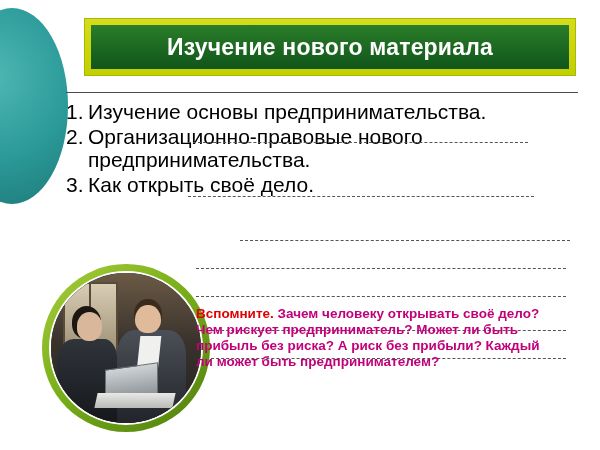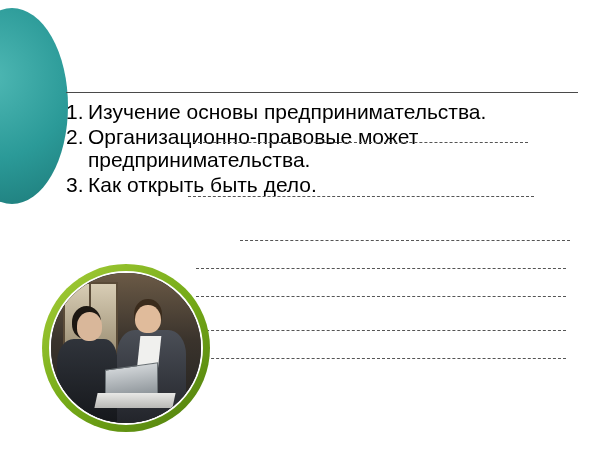--- a/index.html
+++ b/index.html
@@ -203,35 +203,40 @@
     color: #e00000;
   }
 </style>
 </head>
 <body>
 
 <div id="slide">
 
   <div class="deco-circle"></div>
 
+  <div class="title-outer">
+    <div class="title-inner">
+      <span class="title-text">Изучение нового материала</span>
+    </div>
+  </div>
 
   <div class="rule-top"></div>
 
   <div class="list">
     <div class="list-item">
       <span class="list-num">1.</span>
       <span class="list-text">Изучение основы предпринимательства.</span>
     </div>
     <div class="list-item">
       <span class="list-num">2.</span>
-      <span class="list-text">Организационно-правовые может предпринимательства.</span>
+      <span class="list-text">Организационно-правовые нового предпринимательства.</span>
     </div>
     <div class="list-item">
       <span class="list-num">3.</span>
-      <span class="list-text">Как открыть быть дело.</span>
+      <span class="list-text">Как открыть своё дело.</span>
     </div>
   </div>
 
   <div class="dash d1"></div>
   <div class="dash d2"></div>
   <div class="dash d3"></div>
   <div class="dash d4"></div>
   <div class="dash d5"></div>
   <div class="dash d6"></div>
   <div class="dash d7"></div>
@@ -243,14 +248,17 @@
       <div class="ph-person-left-body"></div>
       <div class="ph-person-left-head"></div>
       <div class="ph-person-right-body"></div>
       <div class="ph-shirt"></div>
       <div class="ph-person-right-head"></div>
       <div class="ph-laptop-screen"></div>
       <div class="ph-laptop-base"></div>
     </div>
   </div>
 
+  <div class="question">
+    <span class="lead">Вспомните.</span><span> Зачем человеку открывать своё дело? Чем рискует предприниматель? Может ли быть прибыль без риска? А риск без прибыли? Каждый ли может быть предпринимателем?</span>
+  </div>
 
 </div>
 
 </body></html>

